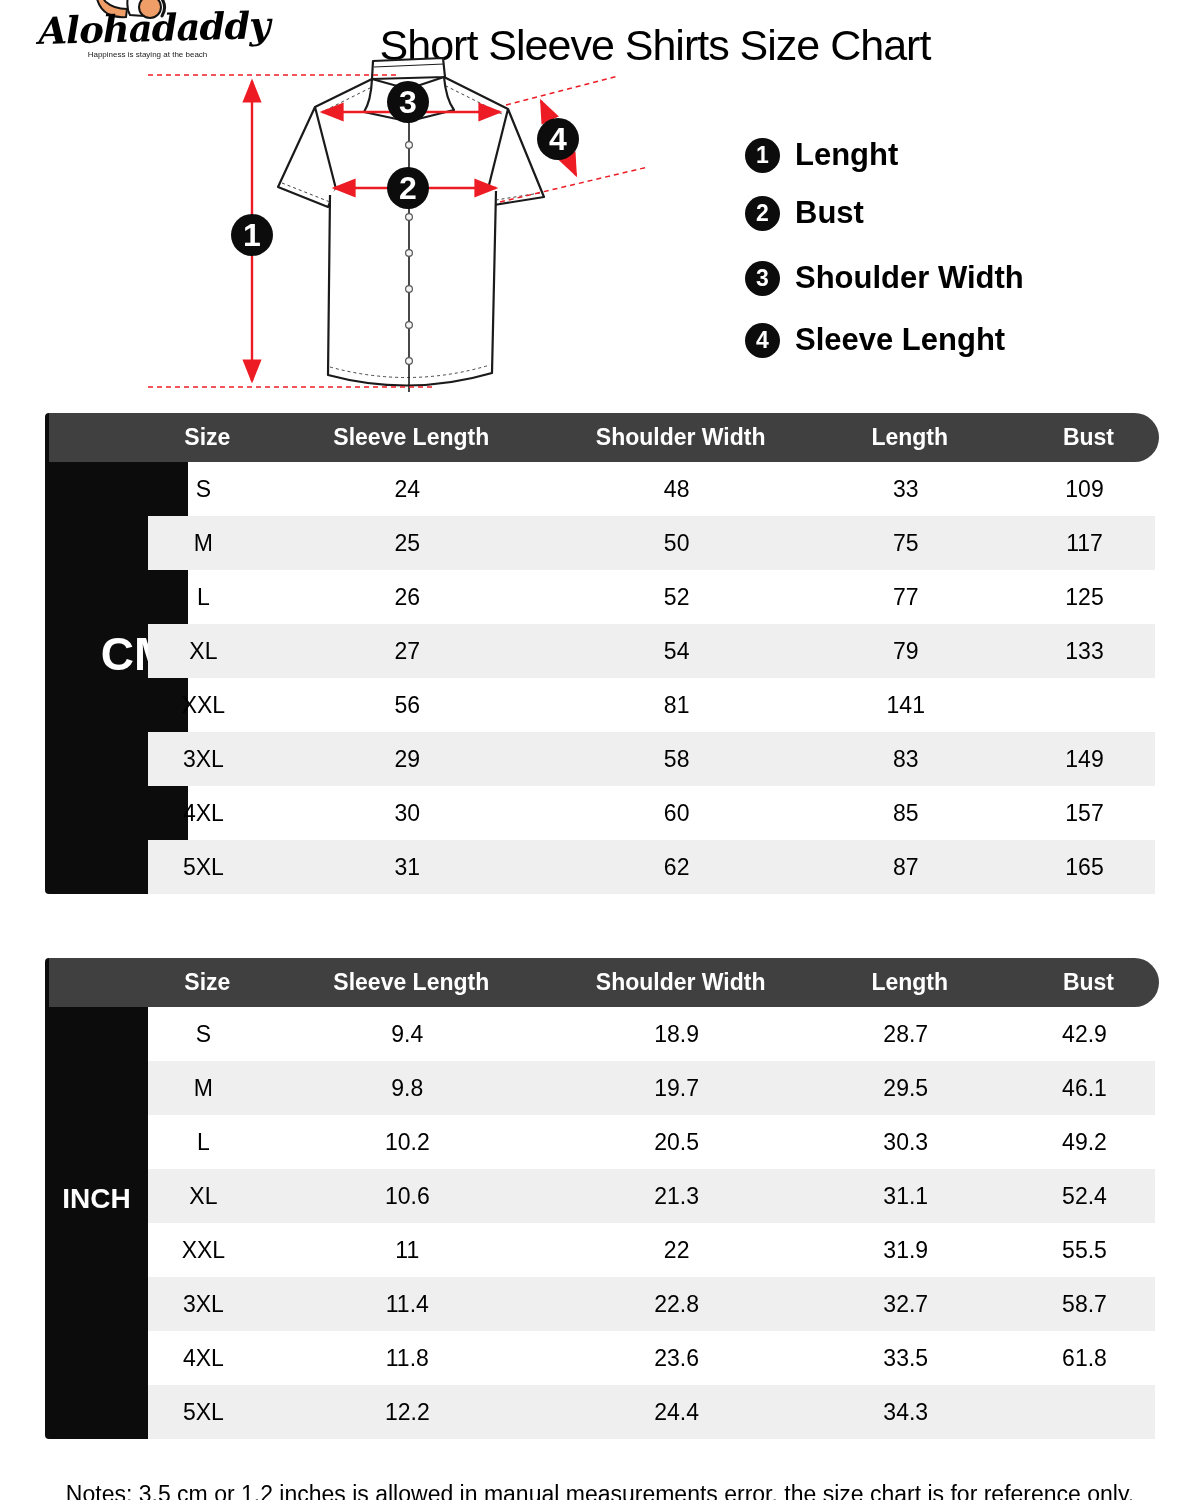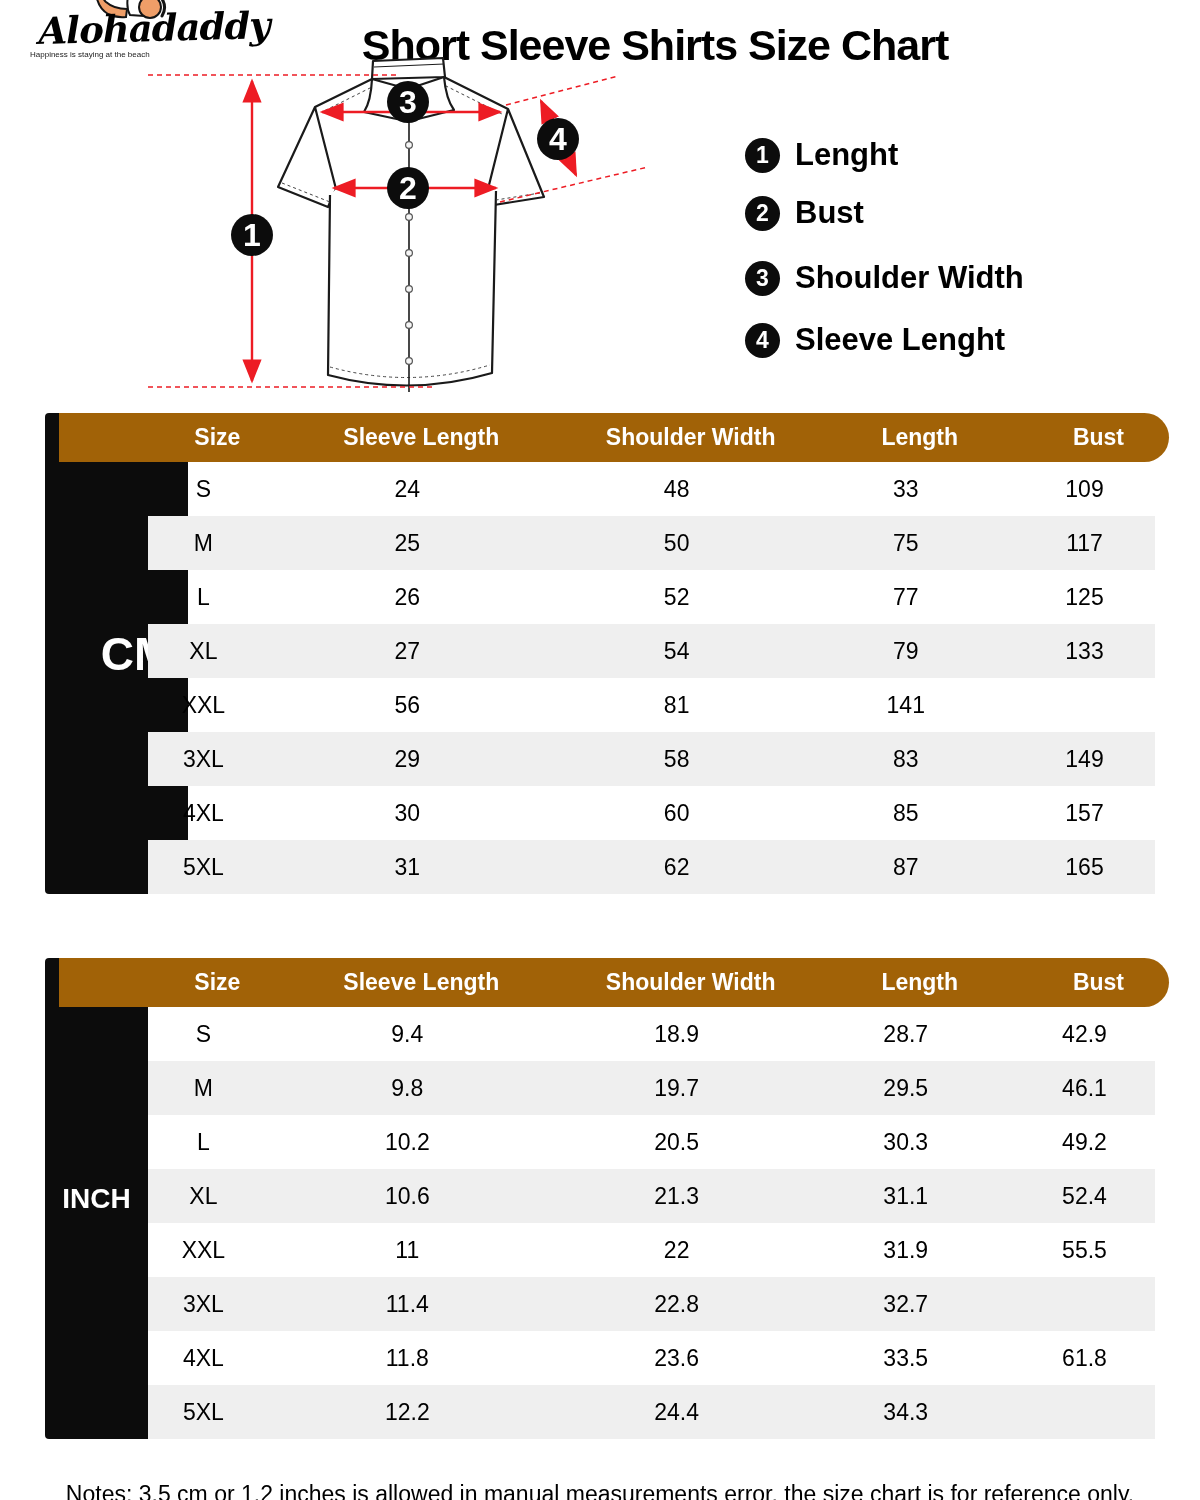--- a/index.html
+++ b/index.html
@@ -5,42 +5,42 @@
   html,body{margin:0;padding:0;background:#fff;}
   .page{position:relative;width:1200px;height:1500px;background:#fff;overflow:hidden;
         font-family:"Liberation Sans",sans-serif;color:#000;}
 
   
   .brand{position:absolute;left:30px;top:0;width:250px;height:70px;}
   .brand-mascot{position:absolute;left:62px;top:0;width:78px;height:30px;}
   .brand-name{position:absolute;left:4px;top:6px;width:240px;text-align:center;
       font-family:"DejaVu Serif",serif;font-style:italic;font-weight:bold;
       font-size:37px;letter-spacing:-1px;transform:rotate(-1.5deg);}
-  .brand-tagline{position:absolute;left:0;top:50px;width:235px;text-align:left;
+  .brand-tagline{position:absolute;left:0;top:50px;width:235px;text-align:center;
       font-size:8px;color:#222;}
   .page-title{position:absolute;left:300px;top:-8px;width:710px;text-align:center;
-      font-size:43px;font-weight:bold;letter-spacing:-1px;white-space:nowrap;}
+      font-size:43px;font-weight:normal;letter-spacing:-1px;white-space:nowrap;}
 
   
   .diagram{position:absolute;left:140px;top:55px;width:540px;height:350px;}
 
   
   .legend{position:absolute;left:745px;top:55px;width:330px;height:330px;}
   .legend-item{position:absolute;left:0;display:flex;align-items:center;height:36px;}
   .lnum{display:inline-flex;width:35px;height:35px;border-radius:50%;background:#0c0c0c;
         color:#fff;font-weight:bold;font-size:23px;align-items:center;justify-content:center;
         flex:0 0 35px;}
   .ltext{font-size:31px;margin-left:15px;white-space:nowrap;font-weight:bold;}
 
   
   .size-table{position:absolute;left:45px;width:1110px;height:481px;}
   .unit-col{position:absolute;left:0;top:0;width:103px;height:481px;background:#0c0c0c;
         color:#fff;display:flex;align-items:center;justify-content:center;font-weight:bold;
         border-radius:4px 0 0 4px;letter-spacing:0;}
-  .thead{position:absolute;left:14px;top:0;width:1110px;height:49px;background:#a16207;
+  .thead{position:absolute;left:4px;top:0;width:1110px;height:49px;background:#404040;
         border-radius:0 25px 25px 0;box-sizing:border-box;padding-left:103px;
         display:grid;grid-template-columns:11% 29.5% 24% 21.5% 14%;}
   .th{display:flex;align-items:center;justify-content:center;color:#fff;font-weight:bold;
         font-size:23px;}
   .tbody{position:absolute;left:103px;top:49px;width:1007px;}
   .tr{display:grid;grid-template-columns:11% 29.5% 24% 21.5% 14%;height:54px;}
   .tr:nth-child(even){background:#efefef;}
   .td{display:flex;align-items:center;justify-content:center;font-size:23px;}
 
   #cm-table{top:413px;}
@@ -276,20 +276,21 @@
           <div class="td">11</div>
           <div class="td">22</div>
           <div class="td">31.9</div>
           <div class="td">55.5</div>
         </div>
         <div class="tr">
           <div class="td">3XL</div>
           <div class="td">11.4</div>
           <div class="td">22.8</div>
           <div class="td">32.7</div>
+          <div class="td">58.7</div>
         </div>
         <div class="tr">
           <div class="td">4XL</div>
           <div class="td">11.8</div>
           <div class="td">23.6</div>
           <div class="td">33.5</div>
           <div class="td">61.8</div>
         </div>
         <div class="tr">
           <div class="td">5XL</div>

